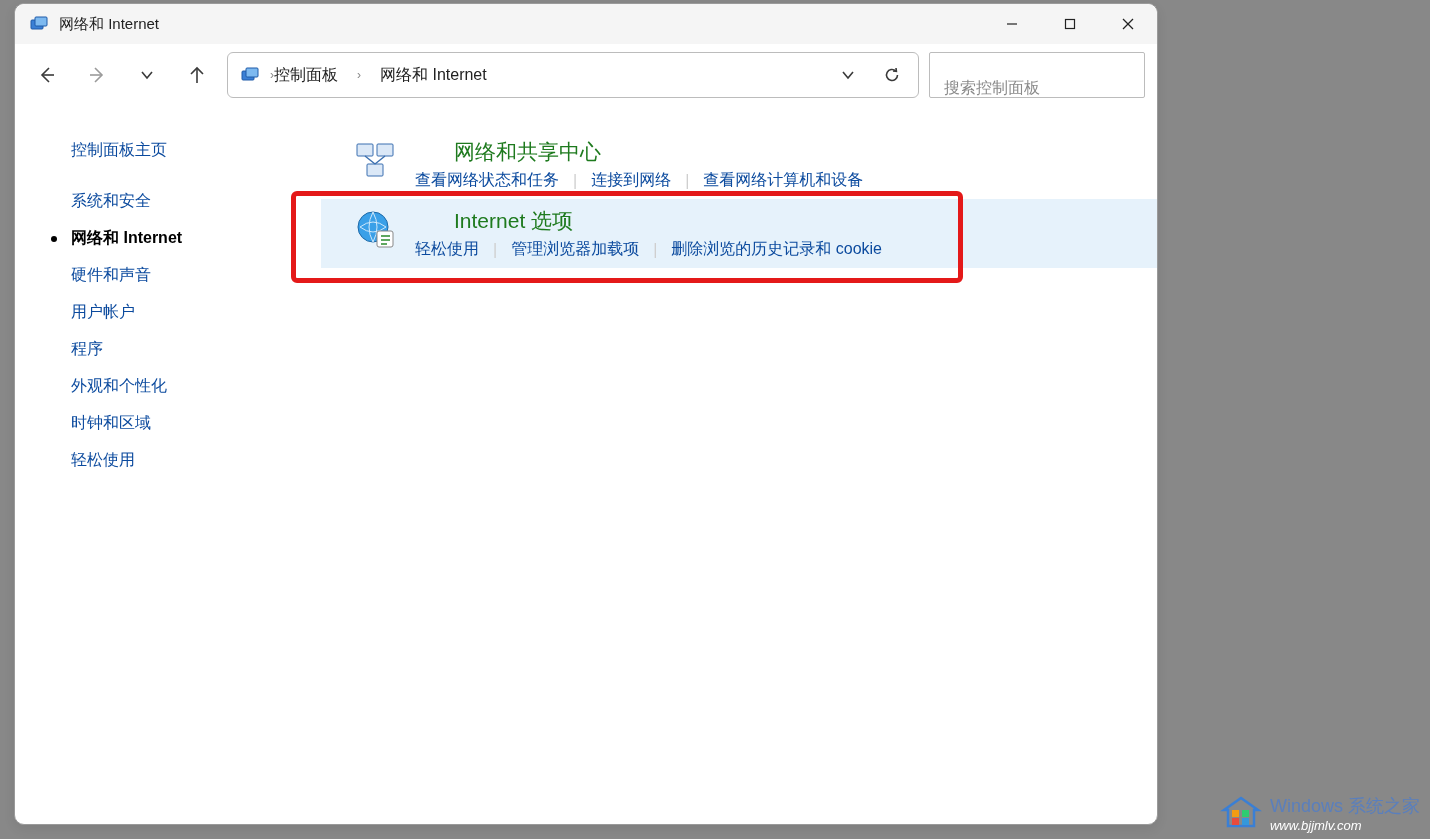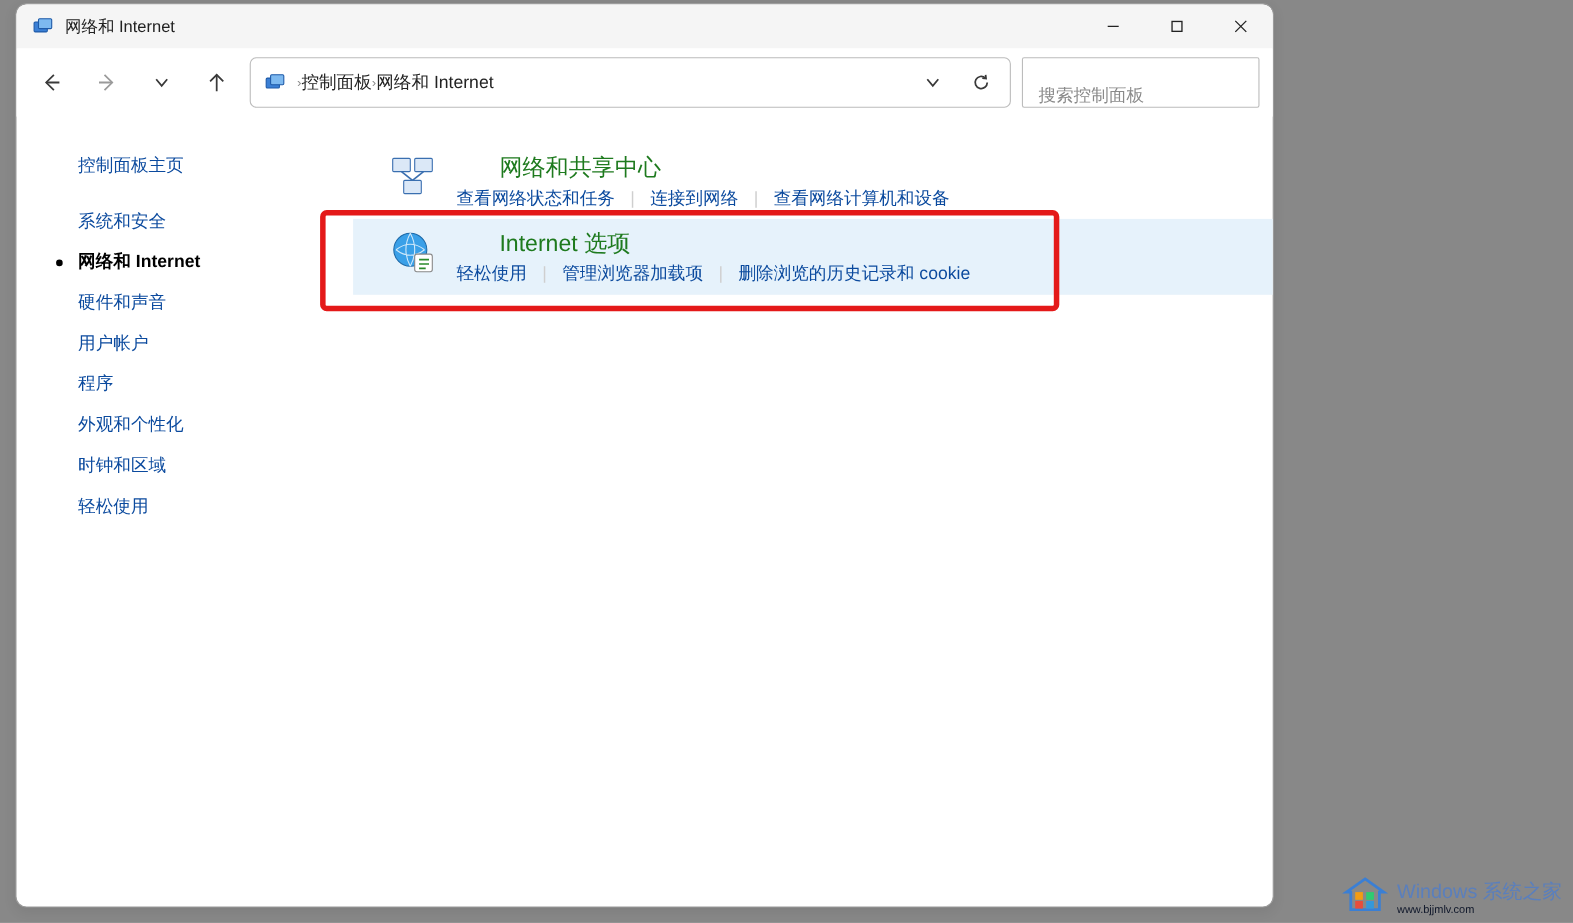--- a/index.html
+++ b/index.html
@@ -75,21 +75,21 @@
       border-radius: 6px;
       display: flex;
       align-items: center;
       padding: 0 6px 0 12px;
     }
     .address-box .folder-icon {
       width: 20px; height: 20px;
       margin-right: 10px;
       display: flex;
     }
-    .crumbs { display: flex; align-items: center; gap: 0; font-size: 16px; color: #222; }
+    .crumbs { display: flex; align-items: center; gap: 19px; font-size: 16px; color: #222; }
     .crumb-sep { color: #888; font-size: 12px; }
     .address-right { margin-left: auto; display: flex; align-items: center; gap: 4px; }
     .addr-btn { width: 40px; height: 40px; display: flex; align-items: center; justify-content: center; }
     .addr-btn svg { stroke:#3a3a3a; fill:none; stroke-width:1.6; }
 
     .search-box {
       width: 216px; height: 46px;
       border: 1px solid #bcbcbc;
       border-radius: 2px;
       display: flex; align-items: flex-end;
@@ -177,21 +177,21 @@
     .cat-links .sep { color: #cfcfcf; }
 
     
     .watermark {
       position: absolute;
       right: 10px; bottom: 6px;
       display: flex; align-items: center; gap: 8px;
       color: #5a7fbd;
       font-size: 18px;
     }
-    .watermark .wm-sub { display:block; font-size:10px; color:#0f172a; }
+    .watermark .wm-sub { display:block; font-size:13px; color:#ffffff;font-style:italic; }
     .watermark svg { width: 42px; height: 36px; }
   </style>
 </head>
 <body>
 
 <div class="window">
 
   <div class="titlebar">
     <span class="app-icon">
       <svg viewBox="0 0 20 20">

